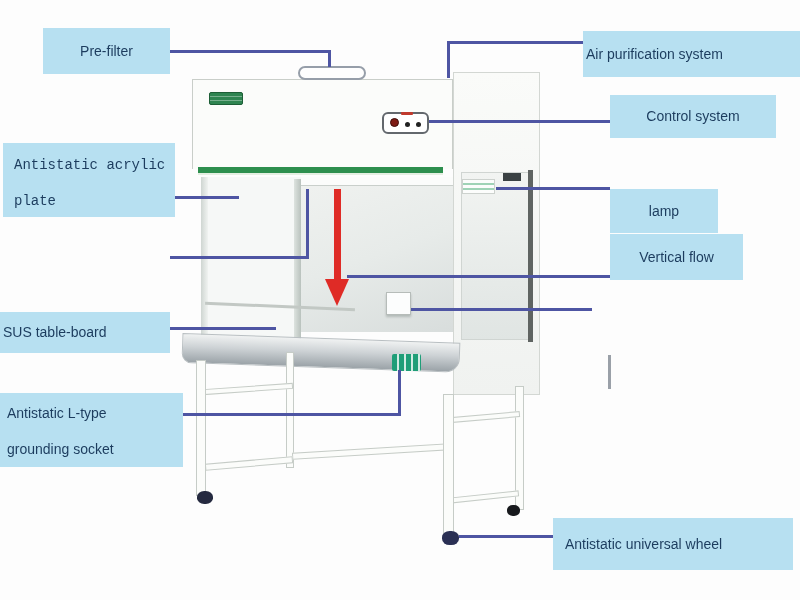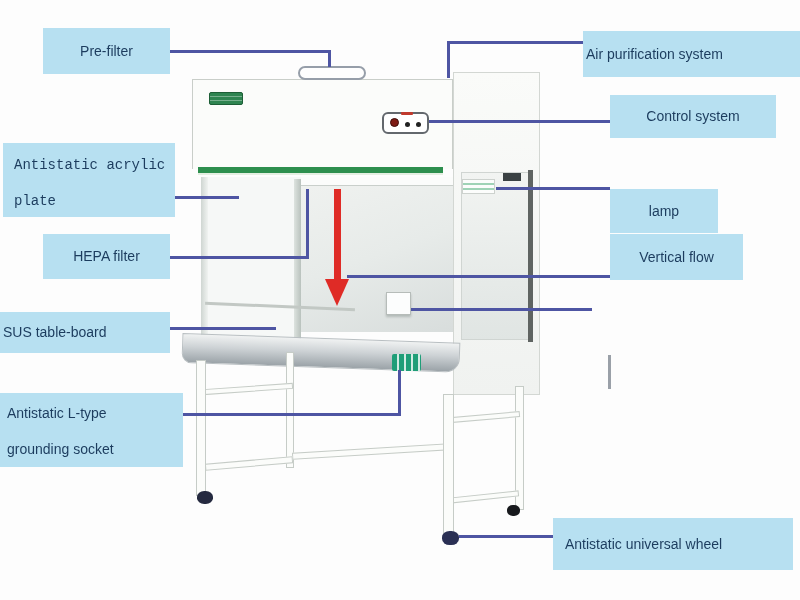--- a/index.html
+++ b/index.html
@@ -161,21 +161,20 @@
   <div class="line" id="ln-power"></div>
   <div class="line" id="ln-power-stub"></div>
   <div class="line" id="ln-sus"></div>
   <div class="line" id="ln-ground-v"></div>
   <div class="line" id="ln-ground-h"></div>
   <div class="line" id="ln-wheel"></div>
 
   <div class="label" id="lbl-prefilter">Pre-filter</div>
   <div class="label" id="lbl-acrylic">Antistatic acrylic
 plate</div>
-  <div class="label" id="lbl-hepa">HEPA filter</div>
   <div class="label" id="lbl-sus">SUS table-board</div>
   <div class="label" id="lbl-ltype">Antistatic L-type
 grounding socket</div>
   <div class="label" id="lbl-air">Air purification system</div>
   <div class="label" id="lbl-control">Control system</div>
   <div class="label" id="lbl-lamp">lamp</div>
   <div class="label" id="lbl-vflow">Vertical flow</div>
   <div class="label" id="lbl-wheel">Antistatic universal wheel</div>
 
 </div>

